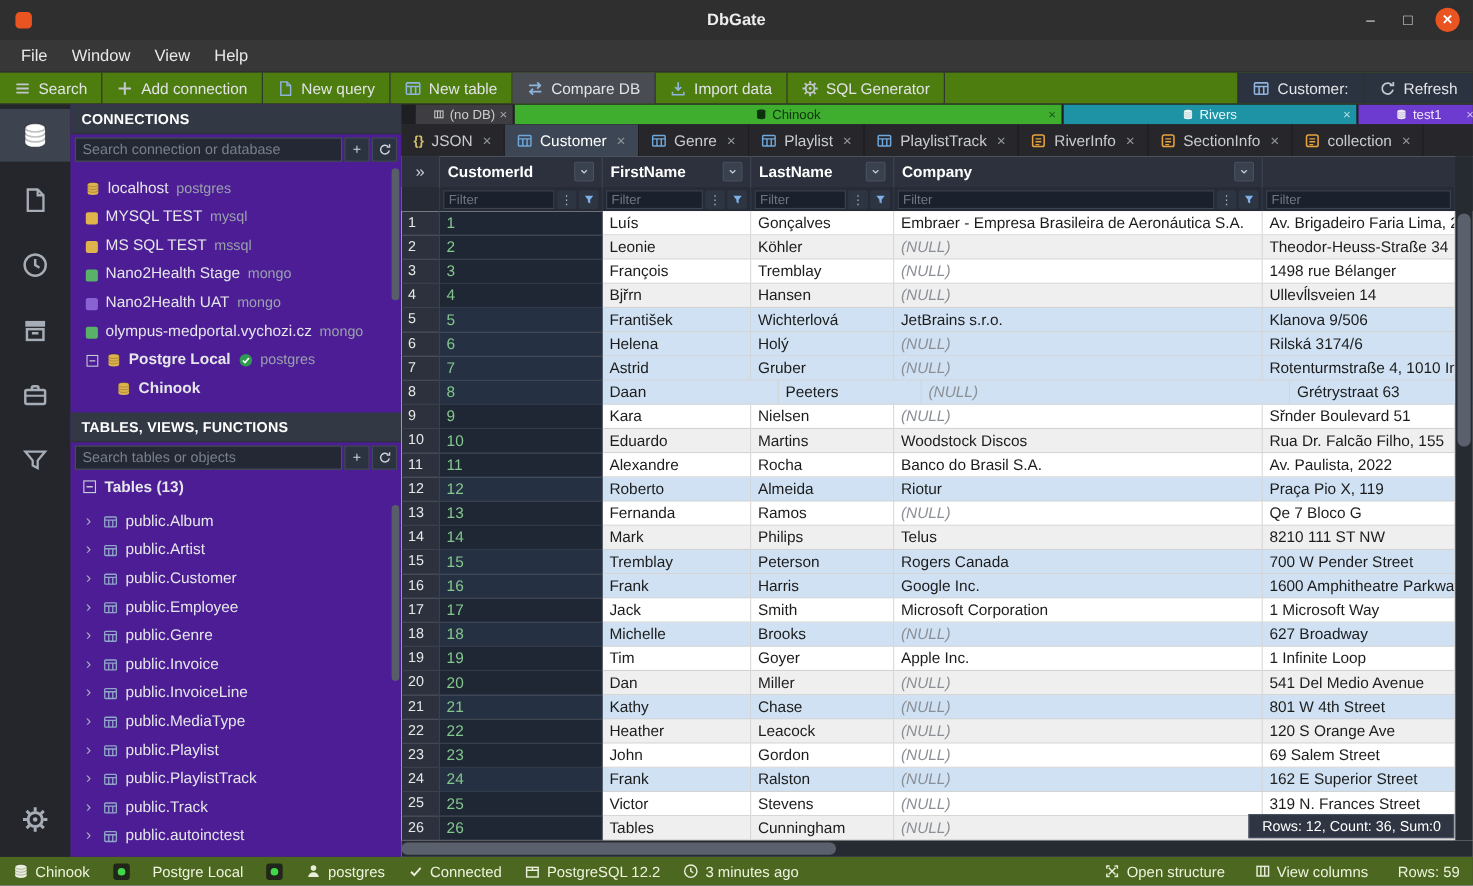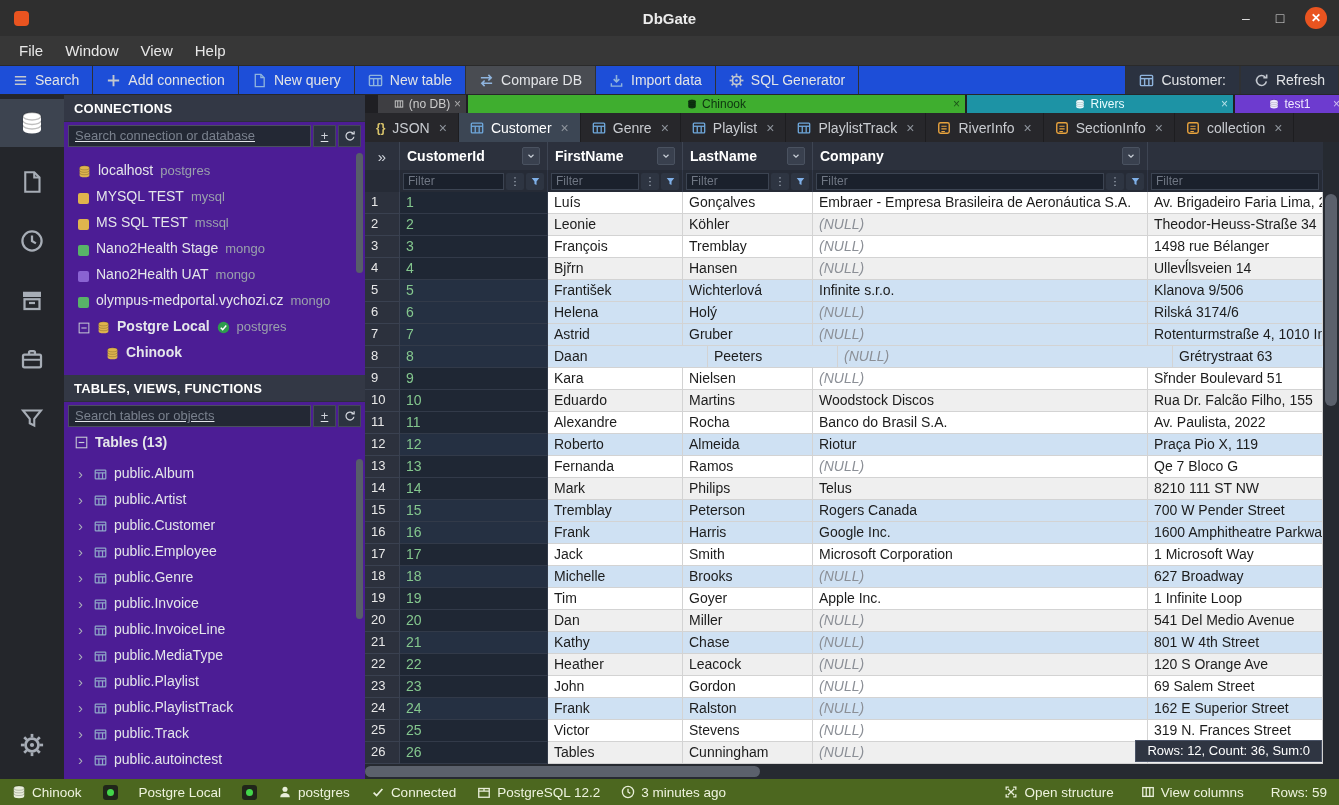--- a/index.html
+++ b/index.html
@@ -13,38 +13,38 @@
   .title { position:absolute; left:0; right:0; text-align:center; font-weight:bold; font-size:15px; }
   .win-controls { margin-left:auto; display:flex; align-items:center; gap:16px; padding-right:12px; z-index:2; }
   .wc { color:#dcdcdc; font-size:14px; width:18px; text-align:center; }
   .close-btn { width:22px; height:22px; border-radius:50%; background:#e95420; color:#fff; display:flex; align-items:center; justify-content:center; font-size:12px; font-weight:bold; }
 
   
   .menubar { height:30px; flex:0 0 30px; background:#373737; border-bottom:1px solid #2a2a2a; display:flex; align-items:center; padding-left:8px; color:#e8e8e8; font-size:15px; }
   .menu-item { padding:4px 11px; }
 
   
-  .toolbar { height:29px; flex:0 0 29px; background:#1d4ed8; border-bottom:1px solid #26272a; display:flex; align-items:stretch; color:#e2e4e7; font-size:14px; }
+  .toolbar { height:29px; flex:0 0 29px; background:#4d7c0f; border-bottom:1px solid #26272a; display:flex; align-items:stretch; color:#e2e4e7; font-size:14px; }
   .tb-btn { display:flex; align-items:center; gap:7px; padding:0 13px; border-right:1px solid #2f3134; white-space:nowrap; }
   .tb-btn.active { background:#494c52; }
   .tb-spacer { flex:1; }
   .tb-btn.rightside { border-right:1px solid #2f3134; border-left:1px solid #2f3134; background:#2b3240; }
 
   .main { flex:1; display:flex; min-height:0; }
 
   
   .iconbar { width:64px; flex:0 0 64px; background:#24262b; display:flex; flex-direction:column; align-items:center; padding-top:4px; }
   .ib-slot { width:64px; height:48px; margin-bottom:11px; display:flex; align-items:center; justify-content:center; color:#a7adb6; font-size:25px; }
   .ib-slot.active { background:#3d4450; color:#ffffff; }
   .ib-slot.bottom { margin-top:auto; margin-bottom:10px; }
 
   
   .sidepanel { width:301px; flex:0 0 301px; background:#4c1d95; display:flex; flex-direction:column; color:#e4e6ea; min-height:0; }
   .panel-header { height:27px; flex:0 0 27px; background:#333845; border-bottom:1px solid #2b303a; display:flex; align-items:center; padding:0 10px; font-size:13px; font-weight:bold; color:#fff; letter-spacing:.2px; }
-  .search-row { height:27px; flex:0 0 27px; display:flex; align-items:center; padding:2px 4px; gap:2px;text-decoration:underline; }
+  .search-row { height:27px; flex:0 0 27px; display:flex; align-items:center; padding:2px 4px; gap:2px; }
   .search-input { flex:1; height:22px; background:#232834; border:1px solid #4a505e; color:#cfd3da; font-size:13px; padding:0 6px; font-family:"Liberation Sans",sans-serif; }
   .search-input::placeholder { color:#79808d; }
   .sq-btn { width:23px; height:22px; background:#2c3340; border:1px solid #434a58; color:#cfd3da; display:flex; align-items:center; justify-content:center; font-size:13px; }
   .conn-list { height:226px; flex:0 0 226px; overflow:hidden; position:relative; padding-top:3px; }
   .tables-list { flex:1; overflow:hidden; position:relative; }
   .tree-row { height:26px; display:flex; align-items:flex-end; gap:7px; padding-left:14px; font-size:14px; white-space:nowrap; }
   .tree-row.child { padding-left:42px; }
   .tree-row .type { color:#9aa1ac; font-size:13px; }
   .tree-row .nm.bold { font-weight:bold; }
   .tree-chevron { color:#aab0b9; width:9px; font-size:15px; line-height:1; }
@@ -831,21 +831,21 @@
               <div class="g-cell " style="width:135px">Bjřrn</div>
               <div class="g-cell " style="width:130px">Hansen</div>
               <div class="g-cell null" style="width:335px">(NULL)</div>
               <div class="g-cell " style="width:175px">Ullevĺlsveien 14</div>
             </div>
             <div class="g-row sel ">
               <div class="g-num">5</div>
               <div class="g-id" style="width:148px">5</div>
               <div class="g-cell " style="width:135px">František</div>
               <div class="g-cell " style="width:130px">Wichterlová</div>
-              <div class="g-cell " style="width:335px">Infinite s.r.o.</div>
+              <div class="g-cell " style="width:335px">JetBrains s.r.o.</div>
               <div class="g-cell " style="width:175px">Klanova 9/506</div>
             </div>
             <div class="g-row sel even">
               <div class="g-num">6</div>
               <div class="g-id" style="width:148px">6</div>
               <div class="g-cell " style="width:135px">Helena</div>
               <div class="g-cell " style="width:130px">Holý</div>
               <div class="g-cell null" style="width:335px">(NULL)</div>
               <div class="g-cell " style="width:175px">Rilská 3174/6</div>
             </div>

